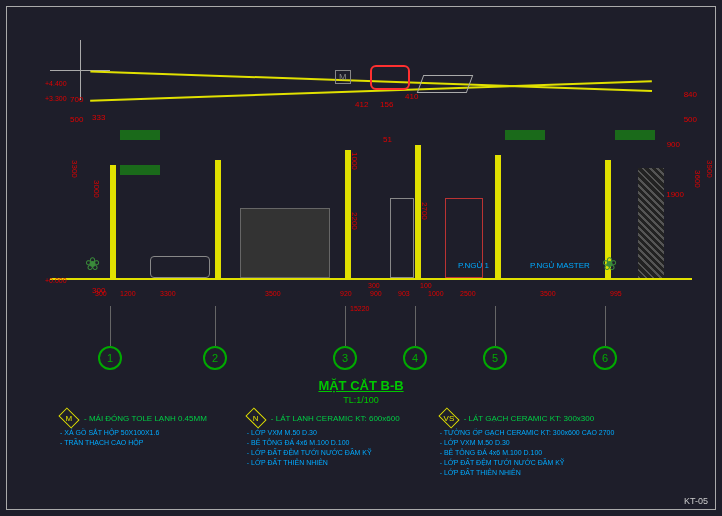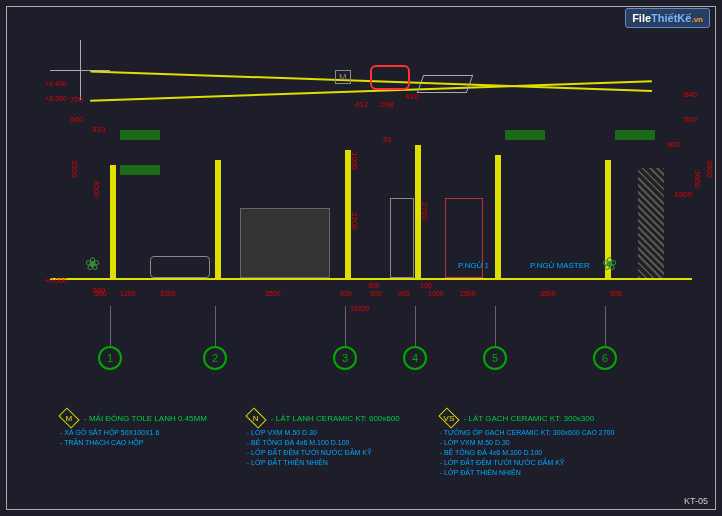--- a/index.html
+++ b/index.html
@@ -60,23 +60,20 @@
 .dim-span{position:absolute;text-align:center}
 .arrow-mark{position:absolute;top:110px;font-size:9px;color:#888;border:1px solid #888;padding:1px 3px}
 </style>
 </head>
 <body>
 
 <div class="canvas">
   <div class="border-frame"></div>
   <div class="crosshair"></div>
 
-  <div class="watermark-logo">
-    <span class="file">File</span><span class="tk">ThiếtKế</span><span class="vn">.vn</span>
-  </div>
 
   <div class="drawing">
     <div class="ground-line"></div>
     <div class="roof"></div>
     <div class="roof2"></div>
     <div class="tank"></div>
     <div class="solar"></div>
     <div class="wall w1"></div>
     <div class="wall w2"></div>
     <div class="wall w3"></div>
@@ -99,39 +96,39 @@
     <span class="room-label" style="bottom:50px;left:408px">P.NGỦ 1</span>
     <span class="room-label" style="bottom:50px;left:480px">P.NGỦ MASTER</span>
 
     <span class="elev-label" style="top:20px;left:-5px">+4.400</span>
     <span class="elev-label" style="top:35px;left:-5px">+3.300</span>
     <span class="elev-label" style="bottom:36px;left:-5px">+0.000</span>
 
     <span class="arrow-mark" style="left:285px;top:10px">M</span>
 
     <span class="dim-text" style="top:40px;left:305px">412</span>
-    <span class="dim-text" style="top:40px;left:330px">298</span>
+    <span class="dim-text" style="top:40px;left:330px">156</span>
     <span class="dim-text" style="top:32px;left:355px">410</span>
 
     <span class="dim-text" style="bottom:100px;left:370px;writing-mode:vertical-rl">2700</span>
     <span class="dim-text" style="top:75px;left:333px">51</span>
     <span class="dim-text" style="top:92px;left:300px;writing-mode:vertical-rl">1000</span>
     <span class="dim-text" style="bottom:90px;left:300px;writing-mode:vertical-rl">2200</span>
 
     <span class="dim-text" style="top:35px;left:20px">700</span>
     <span class="dim-text" style="top:55px;left:20px">500</span>
     <span class="dim-text" style="top:120px;left:42px;writing-mode:vertical-rl">3000</span>
     <span class="dim-text" style="bottom:25px;left:42px">300</span>
     <span class="dim-text" style="top:100px;left:20px;writing-mode:vertical-rl">3300</span>
-    <span class="dim-text" style="top:65px;left:42px">333</span>
+    <span class="dim-text" style="top:53px;left:42px">333</span>
 
     <span class="dim-text" style="top:30px;right:-5px">840</span>
     <span class="dim-text" style="top:55px;right:-5px">500</span>
     <span class="dim-text" style="top:80px;right:12px">900</span>
-    <span class="dim-text" style="top:130px;right:0">1900</span>
+    <span class="dim-text" style="top:130px;right:8px">1900</span>
     <span class="dim-text" style="top:110px;right:-10px;writing-mode:vertical-rl">3600</span>
     <span class="dim-text" style="top:100px;right:-22px;writing-mode:vertical-rl">3900</span>
   </div>
 
   <div class="dim-row dr1">
     <span class="dim-span" style="left:45px">300</span>
     <span class="dim-span" style="left:70px">1200</span>
     <span class="dim-span" style="left:110px">3300</span>
     <span class="dim-span" style="left:215px">3500</span>
     <span class="dim-span" style="left:290px">920</span>
@@ -168,20 +165,24 @@
         <span>6</span>
       </div>
     <div class="axis-line" style="left:60px"></div>
     <div class="axis-line" style="left:165px"></div>
     <div class="axis-line" style="left:295px"></div>
     <div class="axis-line" style="left:365px"></div>
     <div class="axis-line" style="left:445px"></div>
     <div class="axis-line" style="left:555px"></div>
   </div>
 
+  <div class="title-block">
+    <div class="title-main">MẶT CẮT B-B</div>
+    <div class="title-scale">TL:1/100</div>
+  </div>
 
   <div class="legend">
     <div class="legend-col">
       <div class="legend-header">
         <div class="legend-symbol">
             <span style="transform:rotate(-45deg)">M</span>
           </div>
         <span class="legend-title">- MÁI ĐÓNG TOLE LẠNH 0.45MM</span>
       </div>
       <span class="legend-item">- XÁ GỒ SẮT HỘP 50X100X1.6</span>

